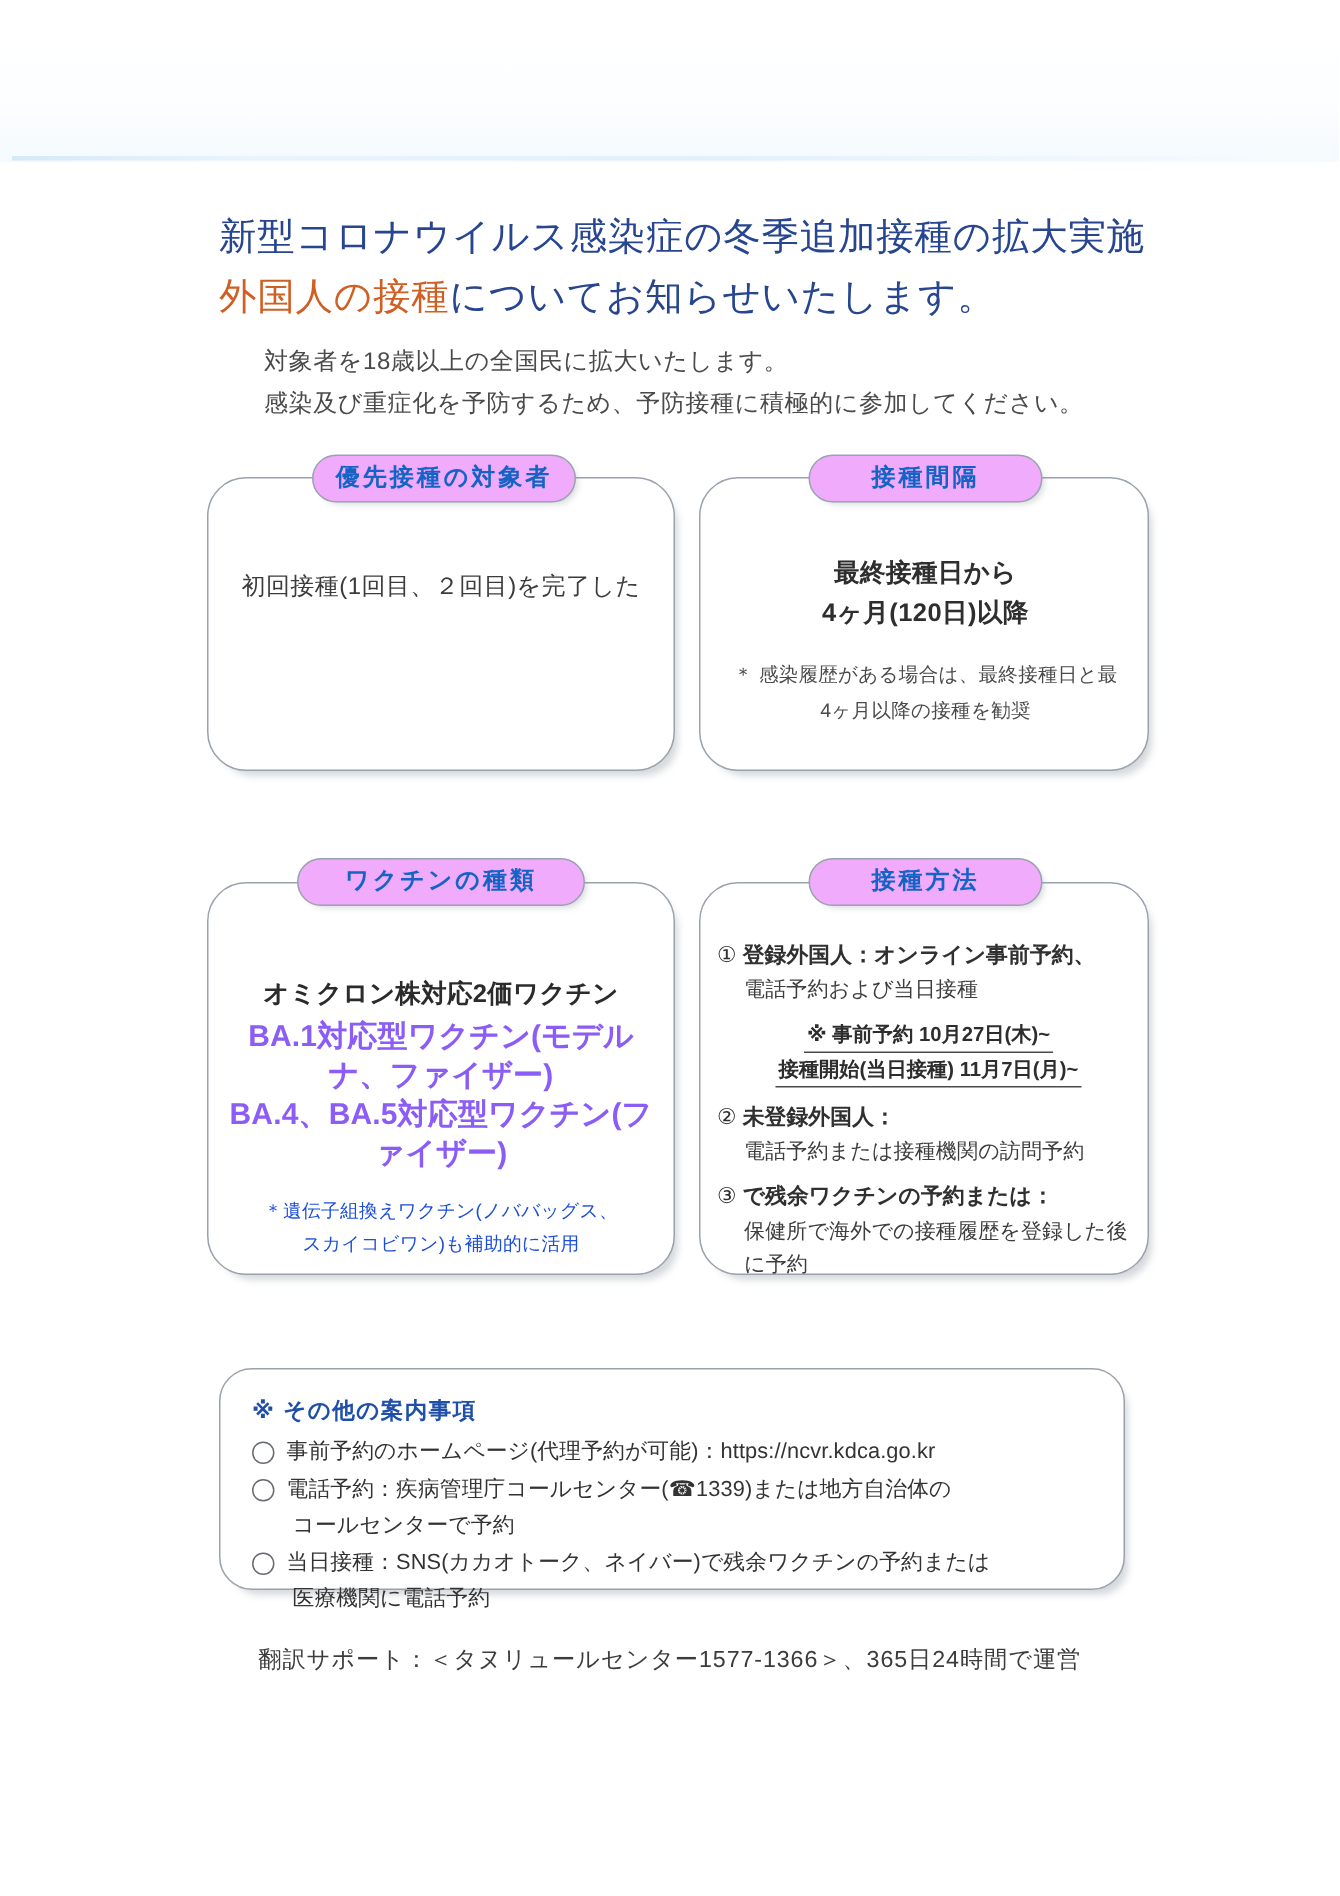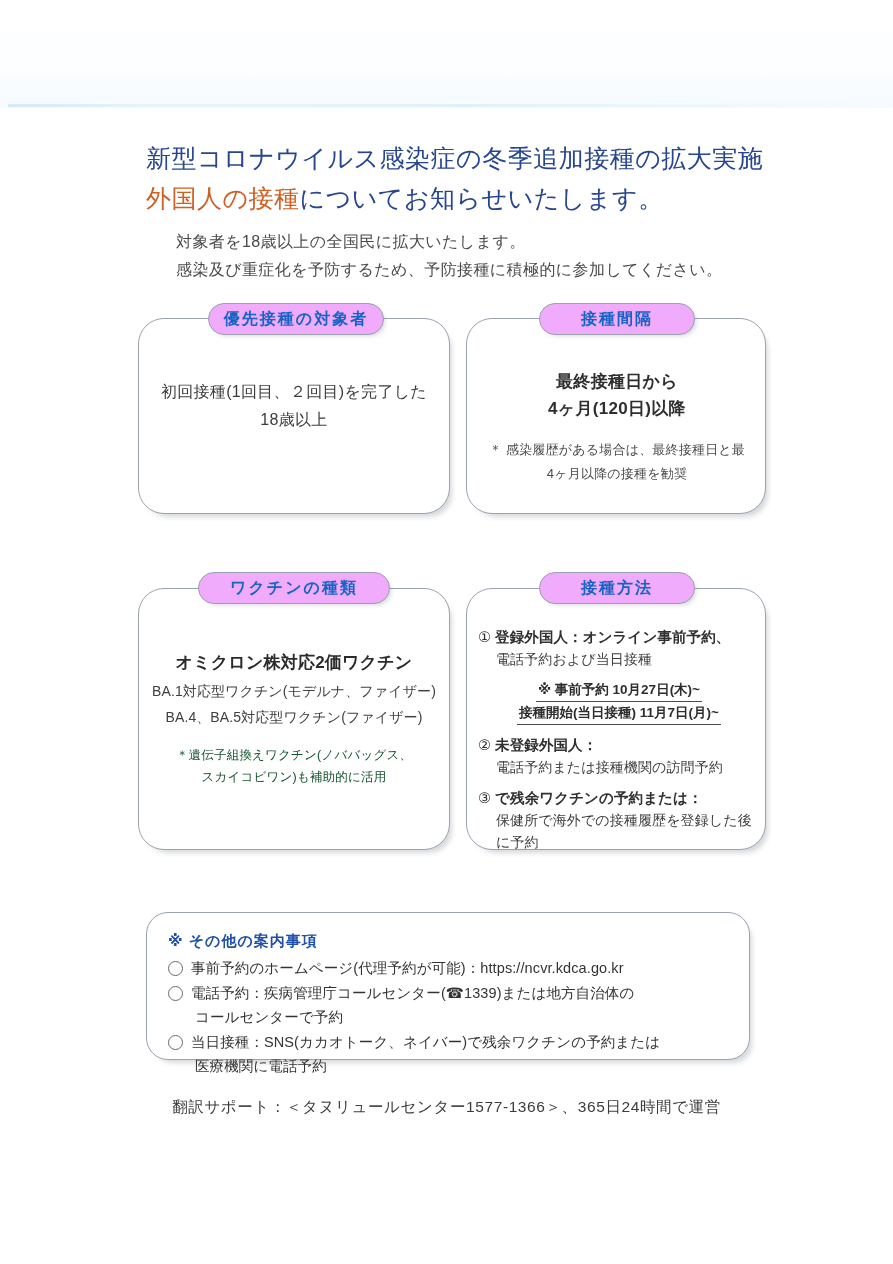--- a/index.html
+++ b/index.html
@@ -140,31 +140,31 @@
   #title-vaccine { left: 198px; top: 572px; width: 192px; }
   #body-vaccine { left: 146px; top: 648px; width: 296px; }
   .bv-main {
     font-size: 17px;
     font-weight: bold;
     line-height: 30px;
     color: #2b2b2b;
     letter-spacing: .2px;
   }
   .bv-sub {
-    font-size: 14px;
-    font-weight: normal;
+    font-size: 20px;
+    font-weight: bold;
     line-height: 26px;
-    color: #404040;
+    color: #8b5cf6;
     letter-spacing: .1px;
   }
   .bv-note {
     margin-top: 14px;
     font-size: 12.5px;
     line-height: 22px;
-    color: #14532d;
+    color: #1d4ed8;
     letter-spacing: .2px;
   }
 
   
   #box-method { left: 466px; top: 588px; width: 300px; height: 262px; }
   #title-method { left: 539px; top: 572px; width: 156px; }
   #body-method {
     left: 478px; top: 626px; width: 282px;
     text-align: left;
   }
@@ -260,21 +260,20 @@
 
   <div class="subheads">
     <div class="sub-line">対象者を18歳以上の全国民に拡大いたします。</div>
     <div class="sub-line">感染及び重症化を予防するため、予防接種に積極的に参加してください。</div>
   </div>
 
   <div class="panel" id="box-priority"></div>
   <div class="panel-title" id="title-priority">優先接種の対象者</div>
   <div class="panel-body" id="body-priority">
     <div class="bp-line">初回接種(1回目、２回目)を完了した</div>
-    <div class="bp-line">18歳以上</div>
   </div>
 
   <div class="panel" id="box-interval"></div>
   <div class="panel-title" id="title-interval">接種間隔</div>
   <div class="panel-body" id="body-interval">
     <div class="bi-strong">最終接種日から</div>
     <div class="bi-strong">4ヶ月(120日)以降</div>
     <div class="bi-note">
       <div>＊ 感染履歴がある場合は、最終接種日と最</div>
       <div>4ヶ月以降の接種を勧奨</div>

